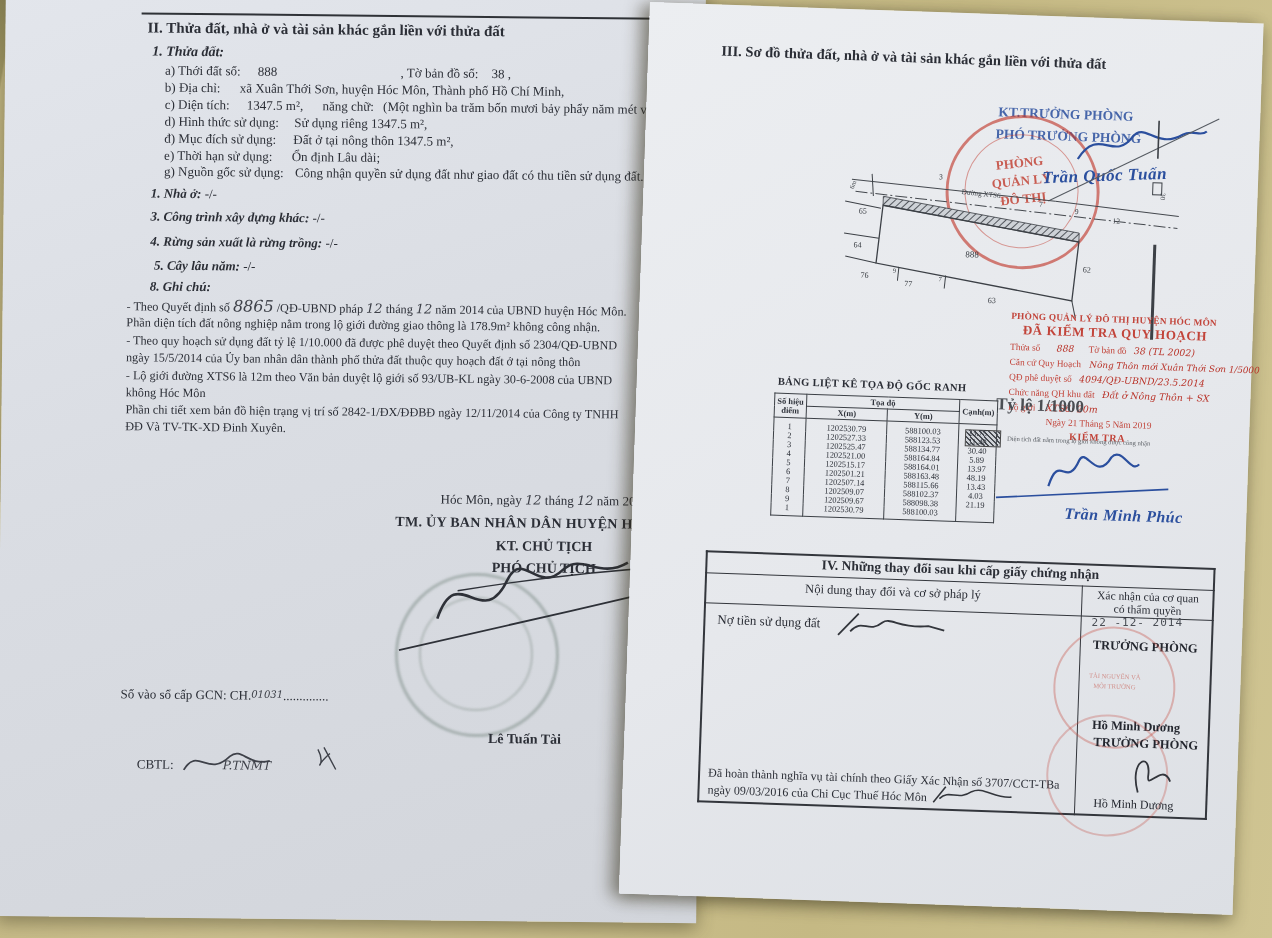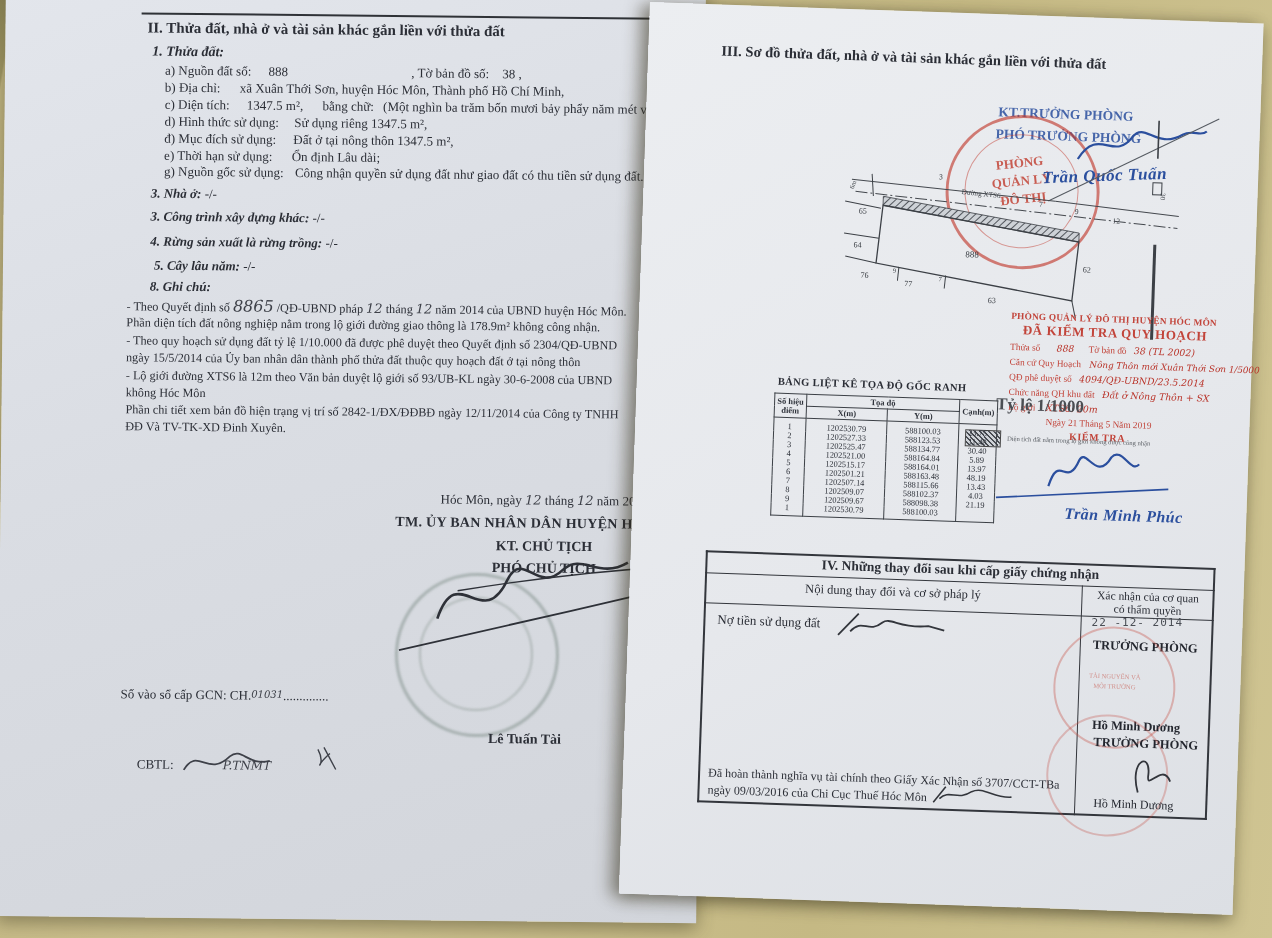--- a/index.html
+++ b/index.html
@@ -51,53 +51,53 @@
 </head>
 <body>
 
 <div class="pg" id="left-page">
   <div style="position:absolute;left:136px;top:33px;width:520px;height:2px;background:#2f3237;"></div>
 
   <div class="t b sz15" style="left:142px;top:40px;">II. Thửa đất, nhà ở và tài sản khác gắn liền với thửa đất</div>
   <div class="t bi sz14" style="left:147px;top:64px;">1. Thửa đất:</div>
 
   <div class="t sz13" style="left:160px;top:84px;">
-    <span>a) Nguồn đất số:</span>
+    <span>a) Thới đất số:</span>
     <span style="margin-left:14px;">888</span>
     <span style="margin-left:120px;">, Tờ bản đồ số:</span>
     <span style="margin-left:10px;">38 ,</span>
   </div>
   <div class="t sz13" style="left:160px;top:101px;">
     <span>b) Địa chỉ:</span>
     <span style="margin-left:16px;">xã Xuân Thới Sơn, huyện Hóc Môn, Thành phố Hồ Chí Minh,</span>
   </div>
   <div class="t sz13" style="left:160px;top:118px;">
     <span>c) Diện tích:</span>
     <span style="margin-left:14px;">1347.5 m²,</span>
-    <span style="margin-left:16px;">bằng chữ:</span>
+    <span style="margin-left:16px;">năng chữ:</span>
     <span style="margin-left:6px;">(Một nghìn ba trăm bốn mươi bảy phẩy năm mét vuông),</span>
   </div>
   <div class="t sz13" style="left:160px;top:135px;">
     <span>d) Hình thức sử dụng:</span>
     <span style="margin-left:12px;">Sử dụng riêng   1347.5 m²,</span>
   </div>
   <div class="t sz13" style="left:160px;top:152px;">
     <span>đ) Mục đích sử dụng:</span>
     <span style="margin-left:14px;">Đất ở tại nông thôn 1347.5 m²,</span>
   </div>
   <div class="t sz13" style="left:160px;top:169px;">
     <span>e) Thời hạn sử dụng:</span>
     <span style="margin-left:16px;">Ổn định Lâu dài;</span>
   </div>
   <div class="t sz13" style="left:160px;top:185px;">
     <span>g) Nguồn gốc sử dụng:</span>
     <span style="margin-left:8px;">Công nhận quyền sử dụng đất như giao đất có thu tiền sử dụng đất.</span>
   </div>
 
-  <div class="t sz13" style="left:147px;top:207px;"><span class="bi">3. Nhà ở:</span> <span>-/-</span></div>
+  <div class="t sz13" style="left:147px;top:207px;"><span class="bi">1. Nhà ở:</span> <span>-/-</span></div>
   <div class="t sz13" style="left:147px;top:230px;"><span class="bi">3. Công trình xây dựng khác:</span> <span>-/-</span></div>
   <div class="t sz13" style="left:147px;top:255px;"><span class="bi">4. Rừng sản xuất là rừng trồng:</span> <span>-/-</span></div>
   <div class="t sz13" style="left:151px;top:279px;"><span class="bi">5. Cây lâu năm:</span> <span>-/-</span></div>
   <div class="t bi sz13" style="left:147px;top:300px;">8. Ghi chú:</div>
 
   <div class="t sz12" style="left:124px;top:317px;">
     <span>- Theo Quyết định số </span><span class="hw" style="font-size:16px;">8865</span><span> /QĐ-UBND pháp </span><span class="hw" style="font-size:13px;">12</span><span> tháng </span><span class="hw" style="font-size:13px;">12</span><span> năm 2014 của UBND huyện Hóc Môn.</span>
   </div>
   <div class="t sz12" style="left:124px;top:336px;">Phần diện tích đất nông nghiệp nằm trong lộ giới đường giao thông là 178.9m² không công nhận.</div>
   <div class="t sz12" style="left:124px;top:354px;">- Theo quy hoạch sử dụng đất tỷ lệ 1/10.000 đã được phê duyệt theo Quyết định số 2304/QĐ-UBND</div>

